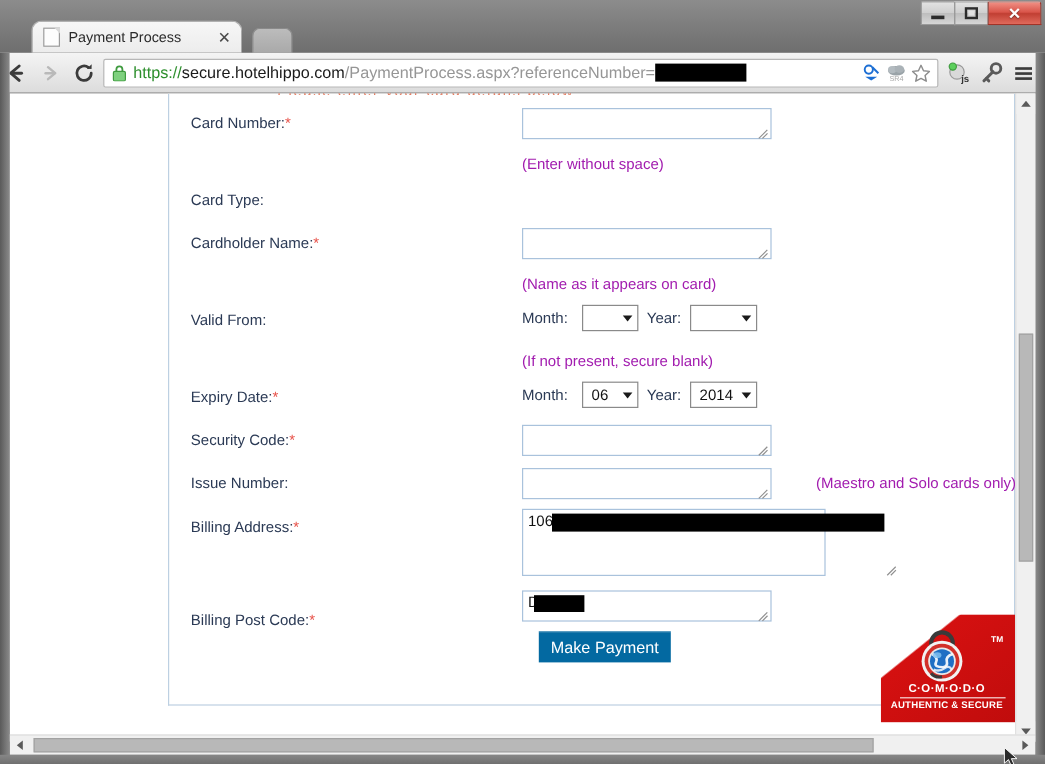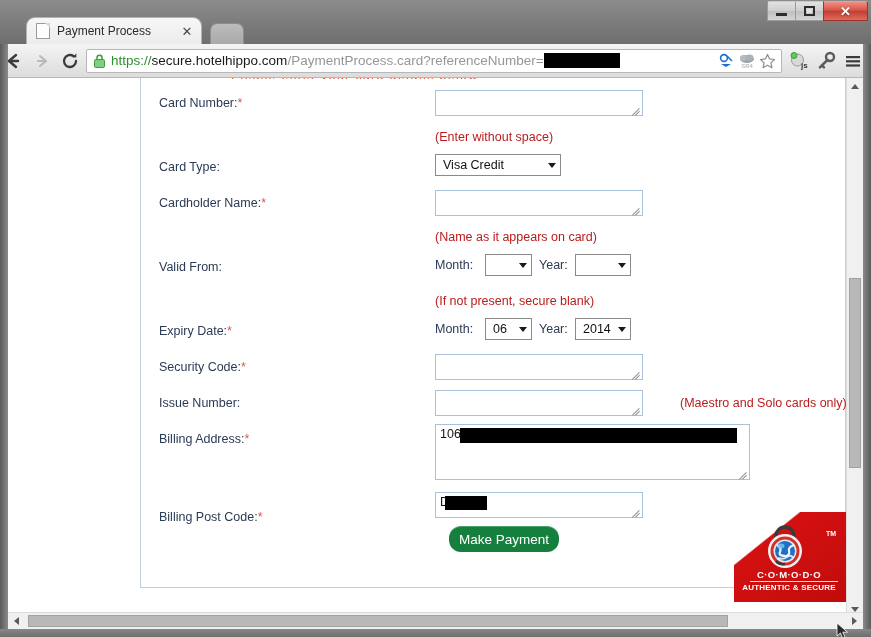--- a/index.html
+++ b/index.html
@@ -176,21 +176,21 @@
   .clipped-red span {
     display: block; font-size: 12px; color: #d94f2b; white-space: nowrap;
     padding-left: 90px; letter-spacing: 1.5px;
   }
   .lbl {
     position: absolute; font-size: 12.5px; color: #2b3a55;
     white-space: nowrap; line-height: 14px;
   }
   .lbl .req { color: #e8524a; }
   .note {
-    position: absolute; font-size: 12.5px; color: #b91c1c; white-space: nowrap;
+    position: absolute; font-size: 12.5px; color: #a21caf; white-space: nowrap;
     line-height: 14px;
   }
 
   .ta {
     position: absolute;
     border: 1px solid #a9c2dc; background: #fff;
     box-sizing: border-box; font-size: 12.5px; color: #111;
     font-family: "Liberation Sans", sans-serif;
     padding: 2px 4px; resize: none; outline: none;
     overflow: hidden;
@@ -218,21 +218,21 @@
     margin-left: 6px; flex: none;
   }
   .inline-lbl {
     position: absolute; font-size: 12.5px; color: #2b3a55; line-height: 22px;
   }
 
   .redact { position: absolute; background: #000; }
 
   .pay-btn {
     position: absolute;
-    background: #15803d; color: #fff; border: none; border-radius: 12px;
+    background: #0369a1; color: #fff; border: none; border-radius: 0;
     font-size: 13.5px; font-family: "Liberation Sans", sans-serif;
     padding: 0; cursor: pointer;
     box-shadow: inset 0 1px 0 rgba(255,255,255,.25);
   }
 
   
   .comodo {
     position: absolute; right: 0px; bottom: 0px;
     width: 112px; height: 90px; overflow: hidden;
   }
@@ -357,21 +357,21 @@
       </svg>
     </div>
 
     <div class="omnibox">
       <span class="lock-icon">
         <svg width="13" height="14" viewBox="0 0 13 14">
           <rect x="1.5" y="5.5" width="10" height="8" rx="1.2" fill="#7ed07e" stroke="#3f9b3f" stroke-width="1"></rect>
           <path d="M4 5.5 V3.8 A2.5 2.5 0 0 1 9 3.8 V5.5" fill="none" stroke="#3f9b3f" stroke-width="1.5"></path>
         </svg>
       </span>
-      <span class="url-text"><span class="scheme">https://</span><span class="host">secure.hotelhippo.com</span><span class="rest">/PaymentProcess.card?referenceNumber=</span><span class="url-redact"></span></span>
+      <span class="url-text"><span class="scheme">https://</span><span class="host">secure.hotelhippo.com</span><span class="rest">/PaymentProcess.aspx?referenceNumber=</span><span class="url-redact"></span></span>
       <span class="omni-icons">
         <span class="omni-ic">
           <svg width="16" height="15" viewBox="0 0 16 15">
             <circle cx="6" cy="5" r="3.4" fill="none" stroke="#1d6fd4" stroke-width="1.6"></circle>
             <path d="M3 11 L13 11 L8 14 Z" fill="#1d6fd4"></path>
             <path d="M9 3 L14 8" stroke="#1d6fd4" stroke-width="1.6"></path>
           </svg>
         </span>
         <span class="omni-ic">
           <svg width="18" height="16" viewBox="0 0 18 16">
@@ -426,24 +426,20 @@
         <div class="lbl" style="left:18px; top:18px;">
           <span>Card Number:</span><span class="req">*</span>
         </div>
         <textarea class="ta" style="left: 294px; top: 12px; width: 208px; height: 26px;" rows="1" value=""></textarea>
         <span class="ta-grip" style="left:492px; top:29px;"></span>
         <div class="note" style="left:294px; top:52px;">(Enter without space)</div>
 
         <div class="lbl" style="left:18px; top:82px;">
           <span>Card Type:</span>
         </div>
-        <div class="sel" style="left:294px; top:76px; width:126px;">
-          <span>Visa Credit</span>
-          <span class="arrow"></span>
-        </div>
 
         <div class="lbl" style="left:18px; top:118px;">
           <span>Cardholder Name:</span><span class="req">*</span>
         </div>
         <textarea class="ta" style="left: 294px; top: 112px; width: 208px; height: 26px;" rows="1" value=""></textarea>
         <span class="ta-grip" style="left:492px; top:129px;"></span>
         <div class="note" style="left:294px; top:152px;">(Name as it appears on card)</div>
 
         <div class="lbl" style="left:18px; top:182px;">
           <span>Valid From:</span>
@@ -483,21 +479,21 @@
         <div class="lbl" style="left:18px; top:318px;">
           <span>Issue Number:</span>
         </div>
         <textarea class="ta" style="left: 294px; top: 312px; width: 208px; height: 26px;" rows="1" value=""></textarea>
         <span class="ta-grip" style="left:492px; top:329px;"></span>
         <div class="note" style="left:508px; top:318px;margin-left:31px;">(Maestro and Solo cards only)</div>
 
         <div class="lbl" style="left:18px; top:354px;">
           <span>Billing Address:</span><span class="req">*</span>
         </div>
-        <textarea class="ta" style="left: 294px; top: 346px; width: 315px; height: 56px;" rows="3" value="106">106</textarea>
+        <textarea class="ta" style="left: 294px; top: 346px; width: 253px; height: 56px;" rows="3" value="106">106</textarea>
         <span class="redact" style="left:319px; top:350px; width:277px; height:15px;"></span>
         <span class="ta-grip" style="left:599px; top:393px;"></span>
 
         <div class="lbl" style="left:18px; top:420px;margin-top:12px;">
           <span>Billing Post Code:</span><span class="req">*</span>
         </div>
         <textarea class="ta" style="left: 294px; top: 414px; width: 208px; height: 26px;" rows="1" value="D">D</textarea>
         <span class="redact" style="left:304px; top:418px; width:42px; height:14px;"></span>
         <span class="ta-grip" style="left:492px; top:431px;"></span>
 

